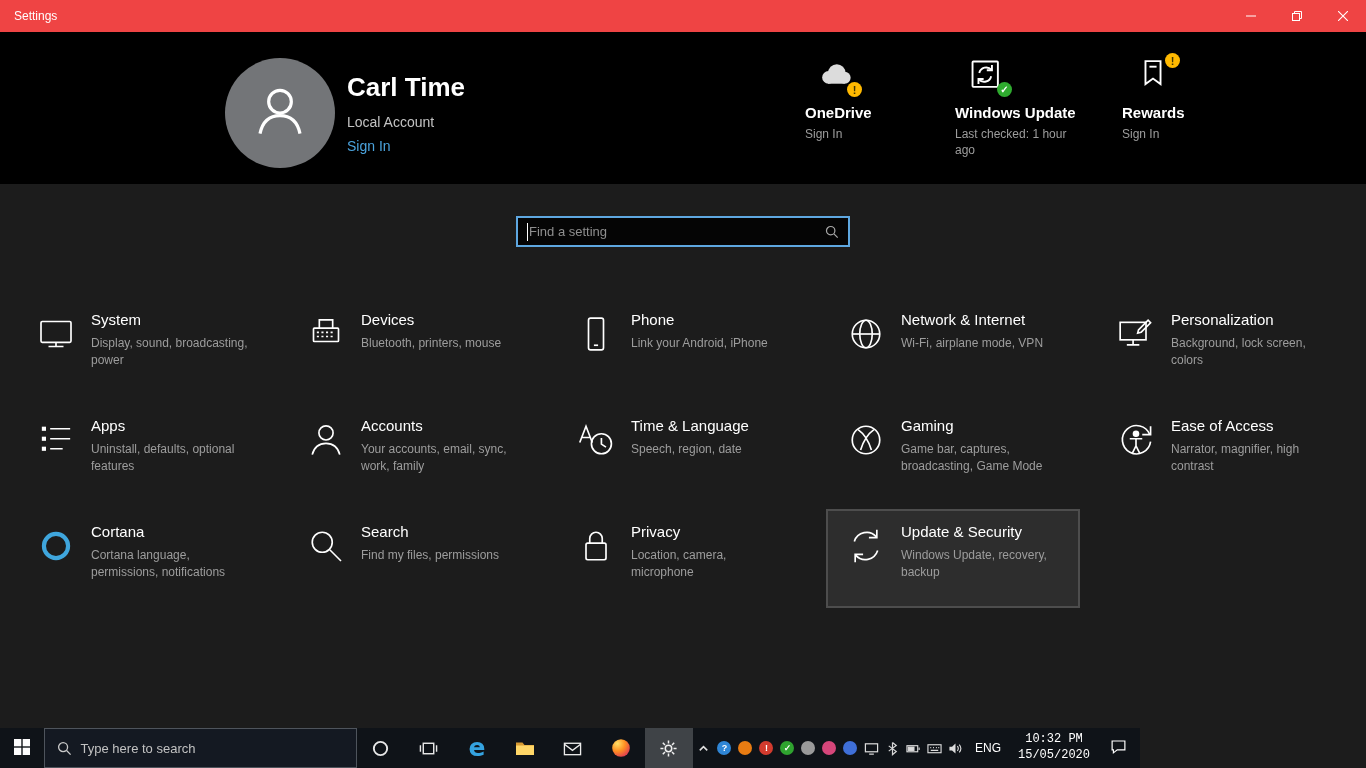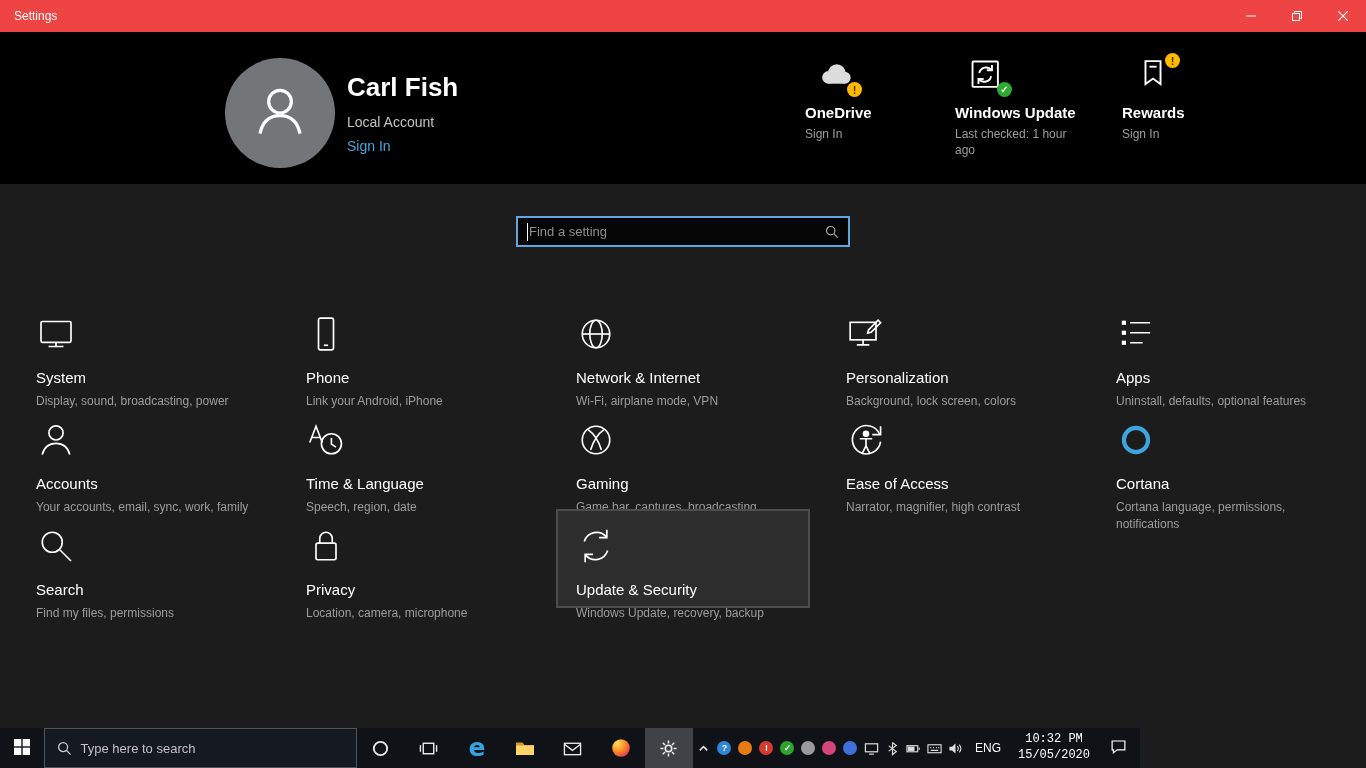--- a/index.html
+++ b/index.html
@@ -38,21 +38,21 @@
               border:2px solid #5ea7e0; display:flex; align-items:center; }
   .caret { position:absolute; left:9px; top:5px; width:1px; height:18px; background:#fff; }
   .find-input { flex:1; background:transparent; border:0; outline:0; color:#4d7c0f; font-size:13px;
                 padding:0 8px 0 11px; font-family:inherit; }
   .find-input::placeholder { color:#8f8f8f; }
   .find-ic { padding-right:9px; display:flex; align-items:center; }
 
   
   .grid { position:absolute; left:16px; top:297px; display:grid;
           grid-template-columns:repeat(5, 254px); grid-auto-rows:99px; column-gap:16px; row-gap:7px; }
-  .tile { display:flex; gap:15px; padding:12px 18px; border:2px solid transparent; align-items:flex-start;flex-direction:column; }
+  .tile { display:flex; gap:15px; padding:12px 18px; border:2px solid transparent; align-items:flex-start; }
   .tile.highlighted { background:#2d2d2d; border-color:#4d4d4d; }
   .tile-icon { width:40px; height:40px; flex:none; margin-top:3px; }
   .tile-text { display:flex; flex-direction:column; }
   .tile-title { font-size:15px; margin-bottom:7px; }
   .tile-sub { font-size:12px; color:#9d9d9d; line-height:1.4; }
 
   
   .taskbar { position:absolute; bottom:0; left:0; width:1140px; height:40px; background:#0f1318;
              display:flex; align-items:stretch; z-index:5; }
   .start-btn { width:48px; display:flex; align-items:center; justify-content:center; }
@@ -112,21 +112,21 @@
     <span>
       <svg viewBox="0 0 48 48" width="64" height="64">
           <g fill="none" stroke="#fff" stroke-width="2.4">
             <circle cx="24" cy="17" r="8.5"></circle>
             <path d="M9 41c2-9.5 7.5-13.5 15-13.5S37 31.5 39 41"></path>
           </g>
         </svg>
     </span>
   </div>
   <div class="user-block">
-    <div class="user-name">Carl Fish</div>
+    <div class="user-name">Carl Time</div>
     <div class="user-account">Local Account</div>
     <a class="signin-link">Sign In</a>
   </div>
   <div>
       <div class="status-item" style="left: 805px;"><span class="status-icon"><svg viewBox="0 0 48 48" width="38" height="38">
             <g fill="#dcdcdc">
               <circle cx="14.5" cy="27" r="8"></circle>
               <circle cx="25" cy="21.5" r="11"></circle>
               <circle cx="35" cy="27.5" r="7.5"></circle>
               <rect x="14" y="25" width="21" height="10"></rect>
@@ -172,20 +172,33 @@
           </g>
         </svg></span>
       <span class="tile-text">
         <span class="tile-title">System</span>
         <span class="tile-sub">Display, sound, broadcasting, power</span>
       </span>
     </div>
     <div class="tile">
       <span class="tile-icon"><svg viewBox="0 0 48 48" width="40" height="40">
           <g fill="none" stroke="#fff" stroke-width="2">
+            <path d="M16 17V7h16v10"></path>
+            <rect x="9" y="17" width="30" height="16" rx="1"></rect>
+            <path d="M13 22h2.5M18.5 22h2.5M24 22h2.5M29.5 22h2.5M13 27h2.5M18.5 27h2.5M24 27h2.5M29.5 27h2.5"></path>
+          </g>
+        </svg></span>
+      <span class="tile-text">
+        <span class="tile-title">Devices</span>
+        <span class="tile-sub">Bluetooth, printers, mouse</span>
+      </span>
+    </div>
+    <div class="tile">
+      <span class="tile-icon"><svg viewBox="0 0 48 48" width="40" height="40">
+          <g fill="none" stroke="#fff" stroke-width="2">
             <rect x="15" y="5" width="18" height="38" rx="2.5"></rect>
             <path d="M21.5 37.5h5"></path>
           </g>
         </svg></span>
       <span class="tile-text">
         <span class="tile-title">Phone</span>
         <span class="tile-sub">Link your Android, iPhone</span>
       </span>
     </div>
     <div class="tile">

